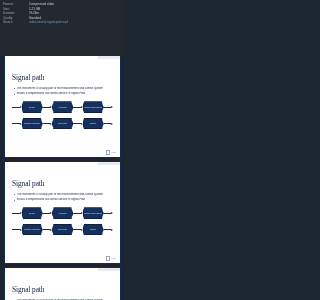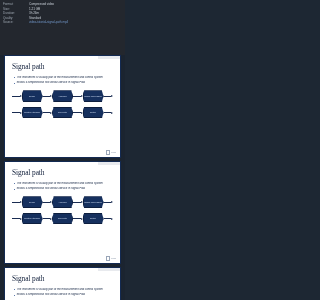--- a/index.html
+++ b/index.html
@@ -40,21 +40,21 @@
     background: #ffffff;
     border: 1.4px solid #132a52;
     height: 103px;
     overflow: hidden;
   }
   .topbar {
     position: absolute; top: 0; right: 0;
     height: 3px; width: 22px;
     background: #e8eaee;
   }
-  .slide-inner { padding: 7px 7px 4px 7px; height: 100%; position: relative; }
+  .slide-inner { padding: 18px 7px 4px 7px; height: 100%; position: relative; }
 
   .slide-title {
     font-family: "Liberation Serif", serif;
     font-size: 7.4px;
     color: #12203c;
     line-height: 8px;
     letter-spacing: -0.1px;
     margin-bottom: 4.5px;
   }
 

